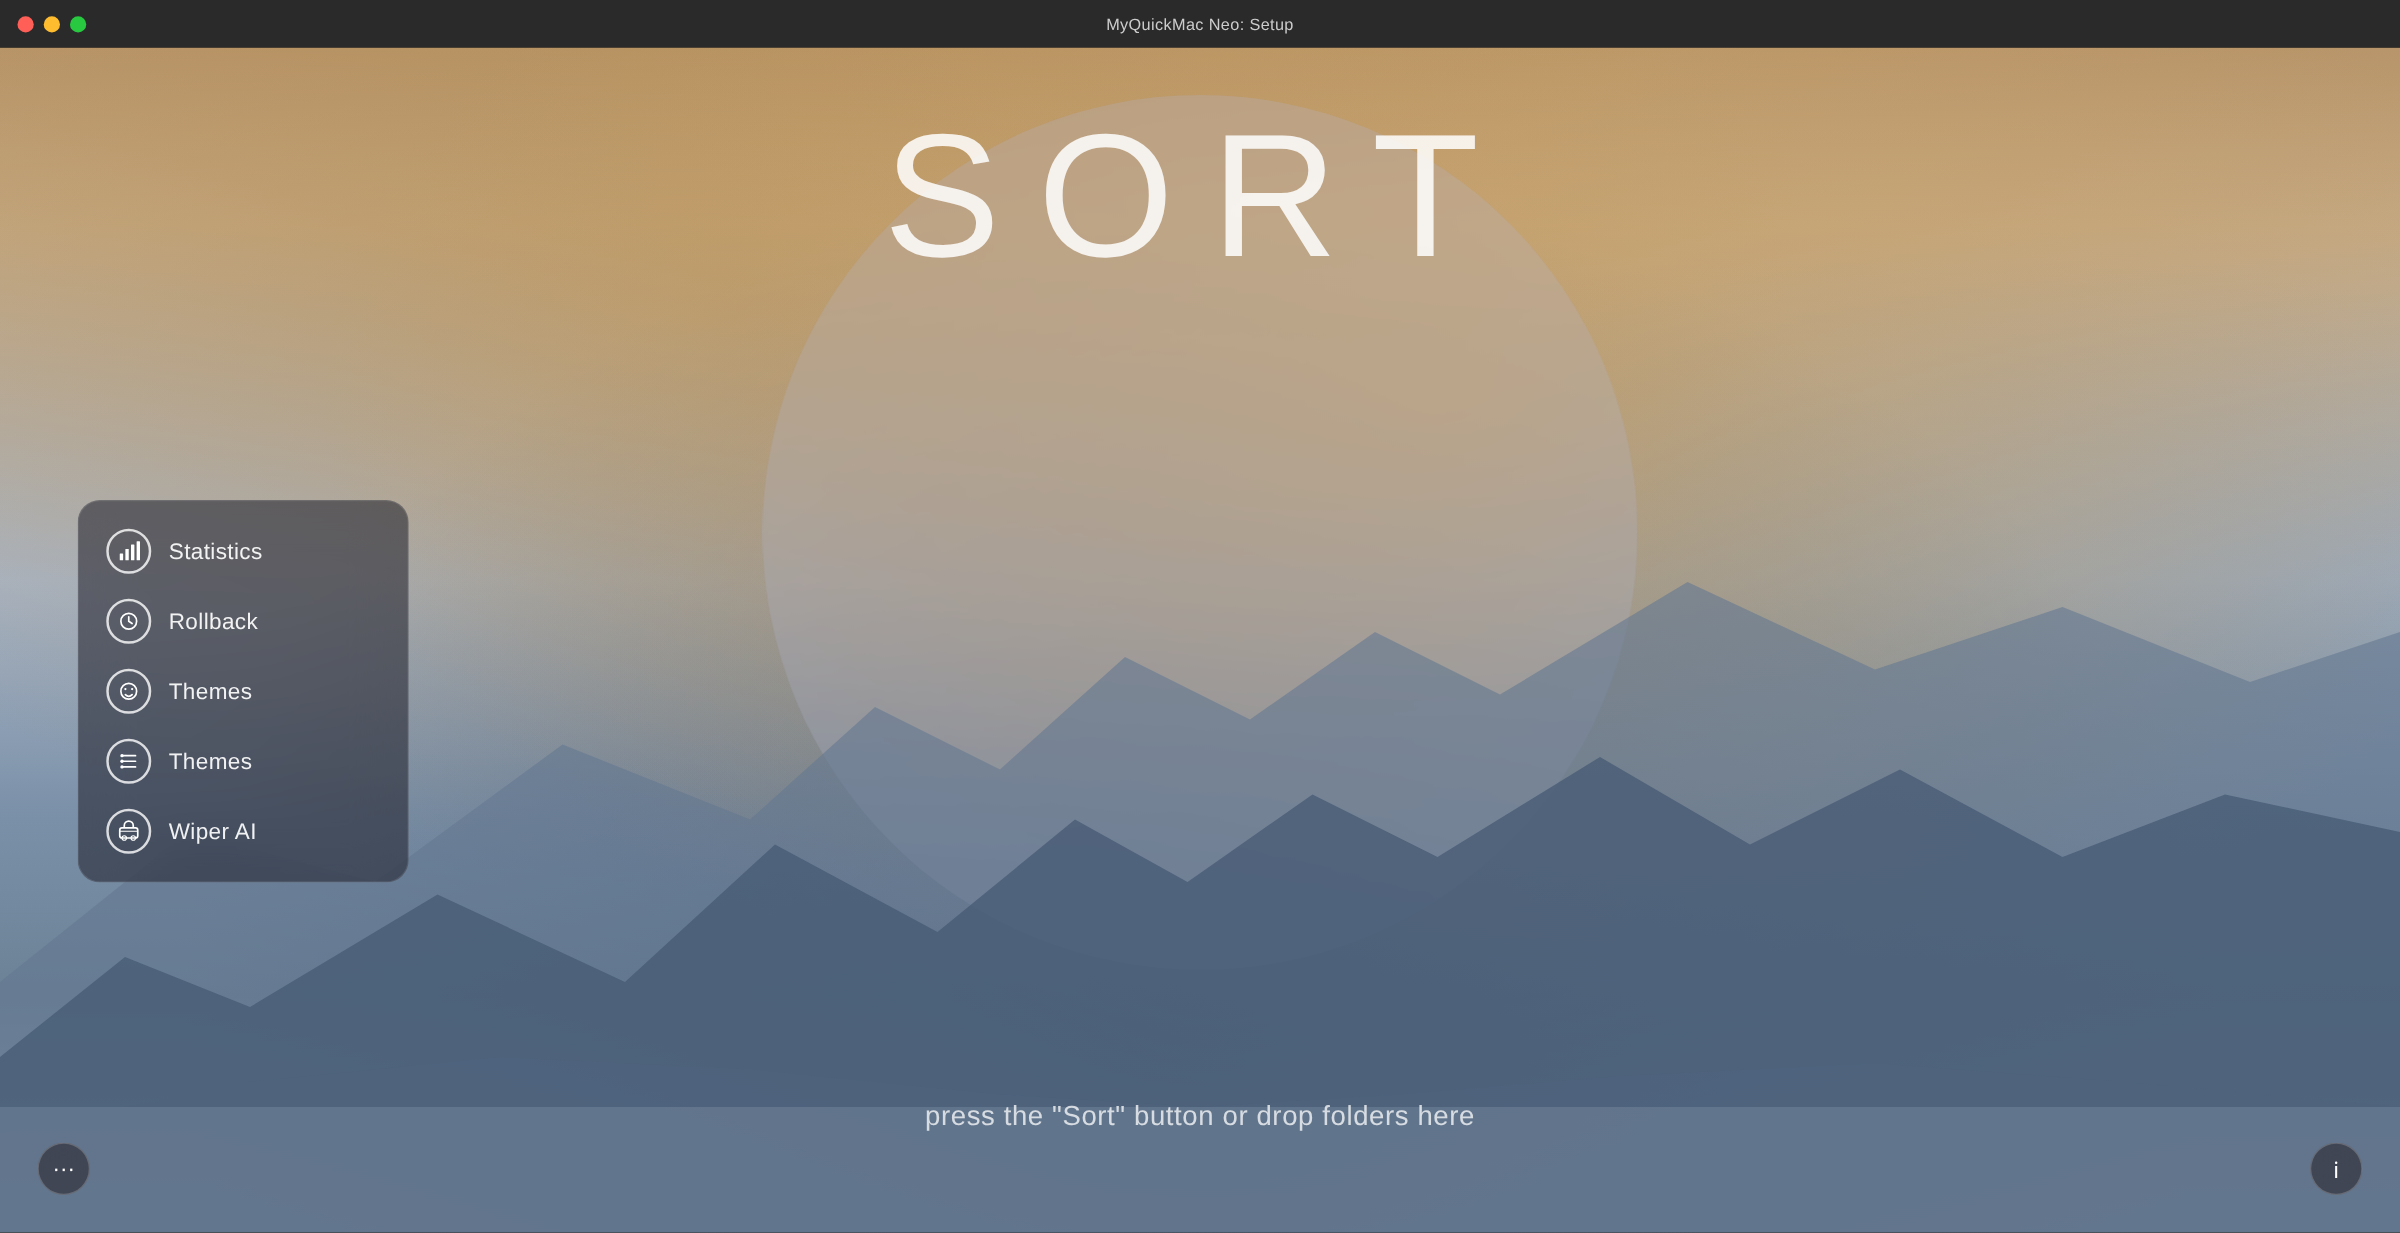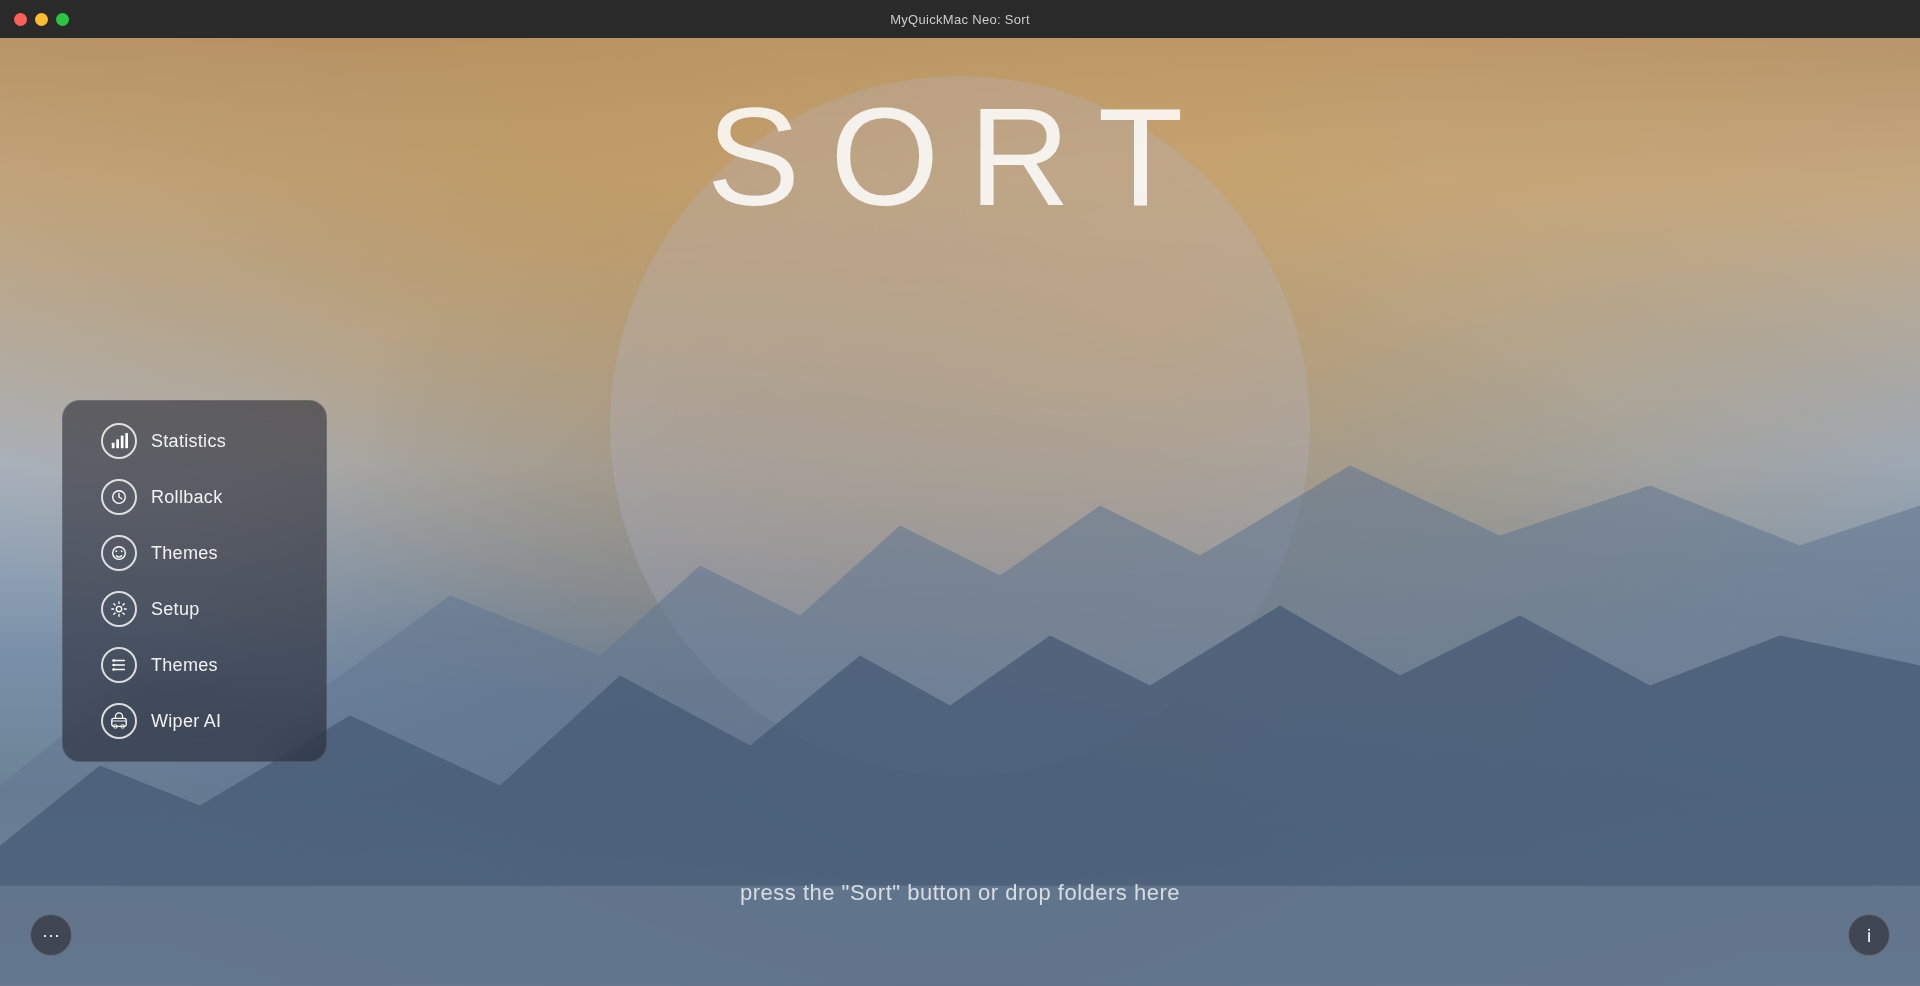--- a/index.html
+++ b/index.html
@@ -118,21 +118,21 @@
     
     .sidebar {
       position: absolute;
       top: 38px;
       left: 62px;
       top: 400px;
       width: 265px;
       background: rgba(30, 30, 40, 0.55);
       border-radius: 18px;
       backdrop-filter: blur(20px);
-      padding: 12px 16px;
+      padding: 12px 0;
       border: 1px solid rgba(255,255,255,0.1);
     }
 
     .menu-item {
       display: flex;
       align-items: center;
       gap: 14px;
       padding: 10px 22px;
       cursor: pointer;
       transition: background 0.15s;
@@ -197,21 +197,21 @@
   </style>
 </head>
 <body>
 
 <div class="titlebar">
   <div class="traffic-lights">
     <div class="traffic-light tl-red"></div>
     <div class="traffic-light tl-yellow"></div>
     <div class="traffic-light tl-green"></div>
   </div>
-  <span class="titlebar-title">MyQuickMac Neo: Sort</span>
+  <span class="titlebar-title">MyQuickMac Neo: Setup</span>
 </div>
 
 <div class="bg">
 
   <div class="center-circle"></div>
 
   <svg class="mountain-svg" viewBox="0 0 1920 700" preserveAspectRatio="xMidYMax slice" xmlns="http://www.w3.org/2000/svg">
 
     <path d="M0,700 L0,500 L150,380 L300,420 L450,310 L600,370 L700,280 L800,330 L900,240 L1000,290 L1100,220 L1200,270 L1350,180 L1500,250 L1650,200 L1800,260 L1920,220 L1920,700 Z" fill="rgba(100,120,145,0.6)"></path>
 
@@ -255,29 +255,20 @@
     <div class="menu-item">
       <div class="menu-icon">
         <svg width="18" height="18" viewBox="0 0 20 20" fill="none" xmlns="http://www.w3.org/2000/svg">
       <circle cx="10" cy="10" r="7" stroke="white" stroke-width="1.5" fill="none"></circle>
       <circle cx="7" cy="8" r="1" fill="white"></circle>
       <circle cx="13" cy="8" r="1" fill="white"></circle>
       <path d="M7 13 Q10 16 13 13" stroke="white" stroke-width="1.5" stroke-linecap="round" fill="none"></path>
     </svg>
       </div>
       <span class="menu-label">Themes</span>
-    </div>
-    <div class="menu-item">
-      <div class="menu-icon">
-        <svg width="18" height="18" viewBox="0 0 20 20" fill="none" xmlns="http://www.w3.org/2000/svg">
-      <circle cx="10" cy="10" r="3" stroke="white" stroke-width="1.5" fill="none"></circle>
-      <path d="M10 2v2M10 16v2M2 10h2M16 10h2M4.22 4.22l1.42 1.42M14.36 14.36l1.42 1.42M4.22 15.78l1.42-1.42M14.36 5.64l1.42-1.42" stroke="white" stroke-width="1.5" stroke-linecap="round"></path>
-    </svg>
-      </div>
-      <span class="menu-label">Setup</span>
     </div>
     <div class="menu-item">
       <div class="menu-icon">
         <svg width="18" height="18" viewBox="0 0 20 20" fill="none" xmlns="http://www.w3.org/2000/svg">
       <path d="M4 5h12M4 10h12M4 15h12" stroke="white" stroke-width="1.5" stroke-linecap="round"></path>
       <circle cx="4" cy="5" r="1.5" fill="white"></circle>
       <circle cx="4" cy="10" r="1.5" fill="white"></circle>
       <circle cx="4" cy="15" r="1.5" fill="white"></circle>
     </svg>
       </div>

